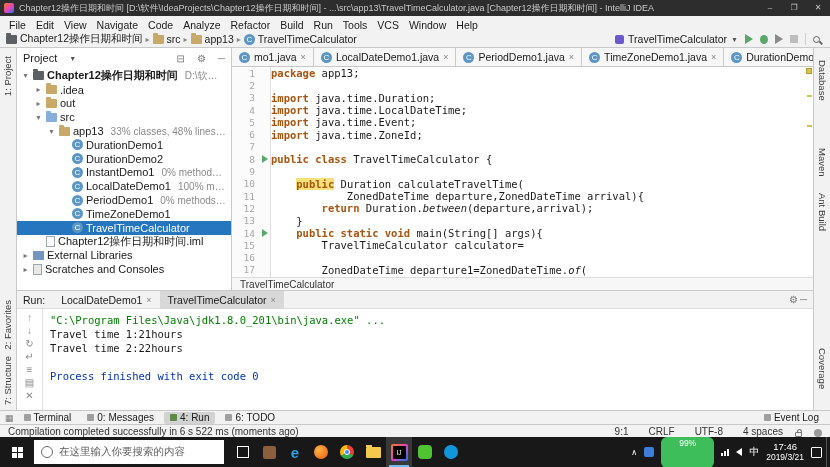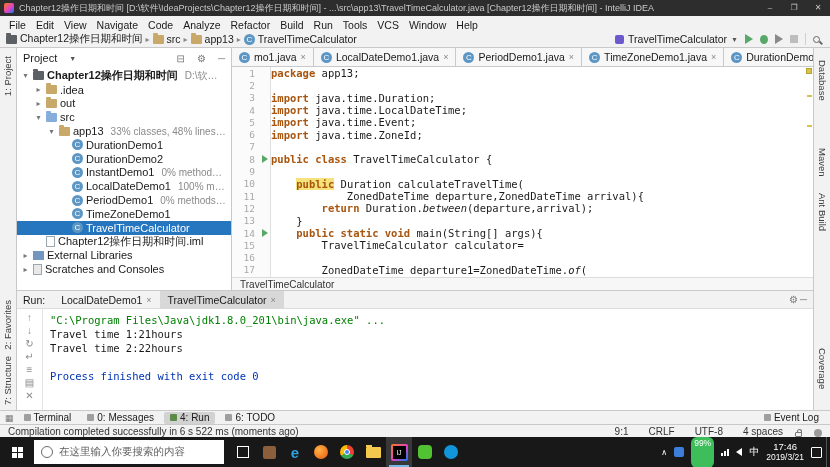--- a/index.html
+++ b/index.html
@@ -145,21 +145,21 @@
   .ic-chrome::after{content:"";position:absolute;inset:4px;border-radius:50%;background:#4285F4;border:1px solid #fff}
   .ic-explorer{width:15px;height:11px;background:#F3C94E;border-radius:1px;position:relative}
   .ic-explorer::before{content:"";position:absolute;top:-2px;left:0;width:6px;height:2px;background:#F3C94E}
   .ic-idea{width:17px;height:17px;border-radius:2px;background:linear-gradient(#000,#000) padding-box,linear-gradient(135deg,#F97A12,#E343C3,#0A7BF5) border-box;border:2px solid transparent;color:#fff;font-size:6.5px;display:flex;align-items:center;justify-content:center}
   .ic-idea::after{content:"IJ"}
   .ic-wechat{width:14px;height:14px;border-radius:4px;background:#51C332}
   .ic-qq{width:14px;height:14px;border-radius:50%;background:#1296DB}
   .tb-tray{margin-left:auto;display:flex;align-items:center;gap:7px;padding-right:4px;font-size:10px}
   .tray-chev{font-size:8px;color:#fff}
   .tray-app{width:10px;height:10px;background:#3D7EDB;border-radius:2px}
-  .battery-pill{background:#3DBE5B;color:#fff;font-size:8.5px;line-height:13px;height:31px;padding:0 3px;border-radius:6px}
+  .battery-pill{background:#3DBE5B;color:#fff;font-size:8.5px;line-height:13px;height:31px;padding:0 18px;border-radius:6px}
   .ic-net{display:flex;align-items:flex-end;gap:1px}
   .ic-net span{width:2px;background:#fff;display:block}
   .ic-net span:nth-child(1){height:3px}.ic-net span:nth-child(2){height:5px}.ic-net span:nth-child(3){height:7px}
   .ic-vol{width:0;height:0;border-top:4px solid transparent;border-bottom:4px solid transparent;border-right:6px solid #fff}
   .ime{font-size:10px}
   .clock{display:flex;flex-direction:column;align-items:center;line-height:10px}
   .clock .t{font-size:9.5px}
   .clock .d{font-size:8.5px}
   .ic-notif{width:11px;height:11px;border:1px solid #fff;border-radius:1px}
   .show-desktop{width:4px;height:30px;border-left:1px solid #555}

